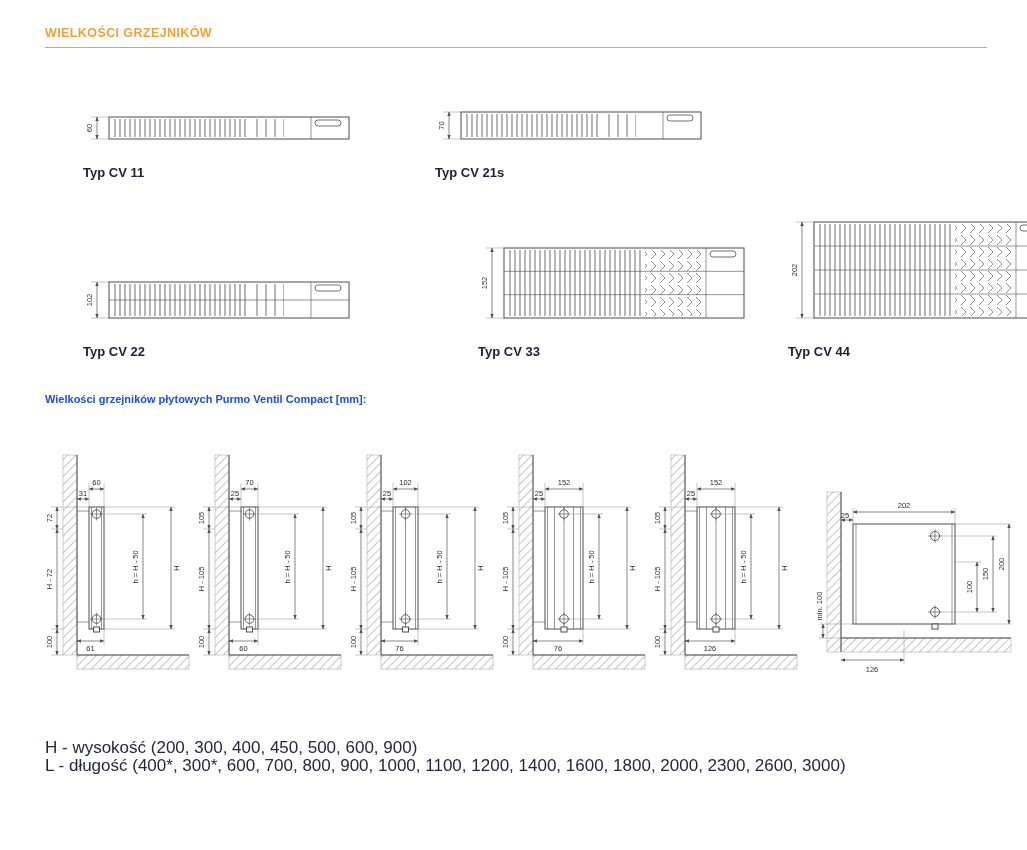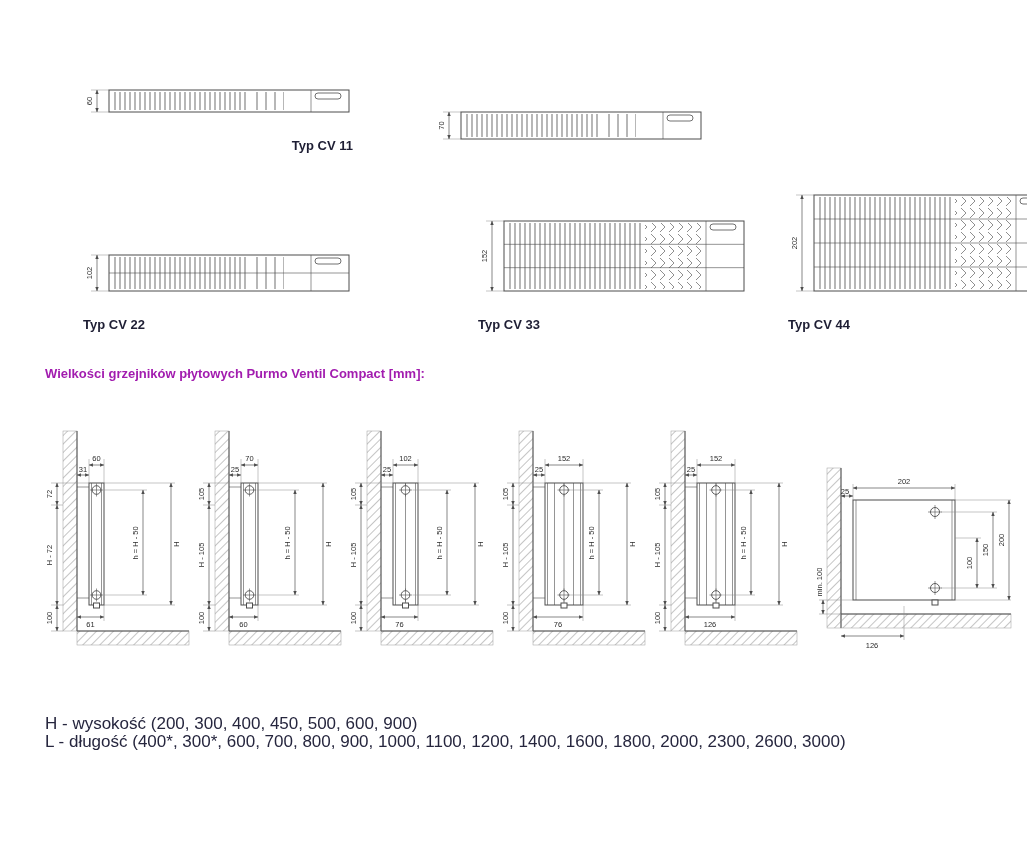--- a/index.html
+++ b/index.html
@@ -4,26 +4,26 @@
 <style>
   html,body{margin:0;padding:0;background:#fff;}
   .page{width:1027px;height:850px;box-sizing:border-box;padding:26px 40px 0 45px;
         background:#fff;font-family:"Liberation Sans",sans-serif;color:#23233a;
         overflow:hidden;position:relative;}
   .title{color:#efa13d;font-weight:bold;font-size:12.5px;letter-spacing:.4px;}
   .rule{height:1px;background:#efa13d;margin-top:7px;}
   .trow{display:flex;align-items:flex-end;}
   #trow1{margin:52px 0 0 38px;}
   #trow2{margin:30px 0 0 38px;align-items:flex-end;}
-  #trow1 .tblock{margin-right:82px;text-align:right;}
+  #trow1 .tblock{margin-right:82px;}
   #trow2 .tblock:nth-child(1){margin-right:82px;}
   #trow2 .tblock:nth-child(2){margin-right:40px;margin-left:43px;}
   .tblock{display:flex;flex-direction:column;}
   .typ{font-weight:bold;font-size:13px;margin-top:12px;color:#1e1e34;}
-  .sect{font-weight:bold;font-size:13px;margin-top:34px;color:#a21caf;}
+  .sect{font-weight:bold;font-size:11px;margin-top:34px;color:#1d4ed8;}
   .srow{display:flex;align-items:flex-end;margin-top:38px;}
   .sides{display:flex;align-items:flex-end;}
   .detail{margin-left:10px;}
   .legend{margin-top:46px;font-size:17px;line-height:18px;color:#26263e;}
   
   .hatched{fill:url(#hatch);stroke:#9a9a9a;stroke-width:.5;}
   .body{fill:#ffffff;stroke:#4d4d4d;stroke-width:1;}
   .crc{fill:#ffffff;stroke:#4d4d4d;stroke-width:.9;}
   .finsF{fill:url(#fins);}
   .finsS{fill:url(#fins2);}
@@ -53,20 +53,24 @@
       <path d="M2 1 L7 6 L2 11" fill="none" stroke="#8f8f8f" stroke-width="1"></path>
     </pattern>
     <marker id="ah" viewBox="0 0 8 8" refX="7.5" refY="4" markerWidth="6" markerHeight="6" orient="auto-start-reverse">
       <path d="M0 0.8 L8 4 L0 7.2 z" fill="#4d4d4d"></path>
     </marker>
   </defs>
 </svg>
 
 <div class="page">
 
+  <header>
+    <div class="title">WIELKOŚCI GRZEJNIKÓW</div>
+    <div class="rule"></div>
+  </header>
 
   <div class="trow" id="trow1">
       <div class="tblock">
         <svg viewBox="0 0 270 48" width="270" height="48">
           <line x1="8" y1="12" x2="26" y2="12" class="dl"></line>
           <line x1="8" y1="34" x2="26" y2="34" class="dl"></line>
           <line x1="14" y1="12" x2="14" y2="34" class="dm" marker-start="url(#ah)" marker-end="url(#ah)"></line>
           <text x="9" y="23" class="dt" text-anchor="middle" transform="rotate(-90 9 23)">60</text>
           <rect x="26" y="12" width="240" height="22" class="body"></rect>
           <rect x="29" y="14" width="136" height="18" class="finsF"></rect>
@@ -81,20 +85,21 @@
           <line x1="8" y1="12" x2="26" y2="12" class="dl"></line>
           <line x1="8" y1="39" x2="26" y2="39" class="dl"></line>
           <line x1="14" y1="12" x2="14" y2="39" class="dm" marker-start="url(#ah)" marker-end="url(#ah)"></line>
           <text x="9" y="25.5" class="dt" text-anchor="middle" transform="rotate(-90 9 25.5)">70</text>
           <rect x="26" y="12" width="240" height="27" class="body"></rect>
           <rect x="29" y="14" width="136" height="23" class="finsF"></rect>
           <rect x="167" y="14" width="34" height="23" class="finsS"></rect>
           <line x1="228" y1="12" x2="228" y2="39" class="lnt"></line>
           <rect x="232" y="15" width="26" height="6" rx="3" class="slot"></rect>
         </svg>
+        <div class="typ">Typ CV 21s</div>
       </div>
     </div>
   <div class="trow" id="trow2">
       <div class="tblock">
         <svg viewBox="0 0 270 62" width="270" height="62">
           <line x1="8" y1="12" x2="26" y2="12" class="dl"></line>
           <line x1="8" y1="48" x2="26" y2="48" class="dl"></line>
           <line x1="14" y1="12" x2="14" y2="48" class="dm" marker-start="url(#ah)" marker-end="url(#ah)"></line>
           <text x="9" y="30" class="dt" text-anchor="middle" transform="rotate(-90 9 30)">102</text>
           <rect x="26" y="12" width="240" height="36" class="body"></rect>

